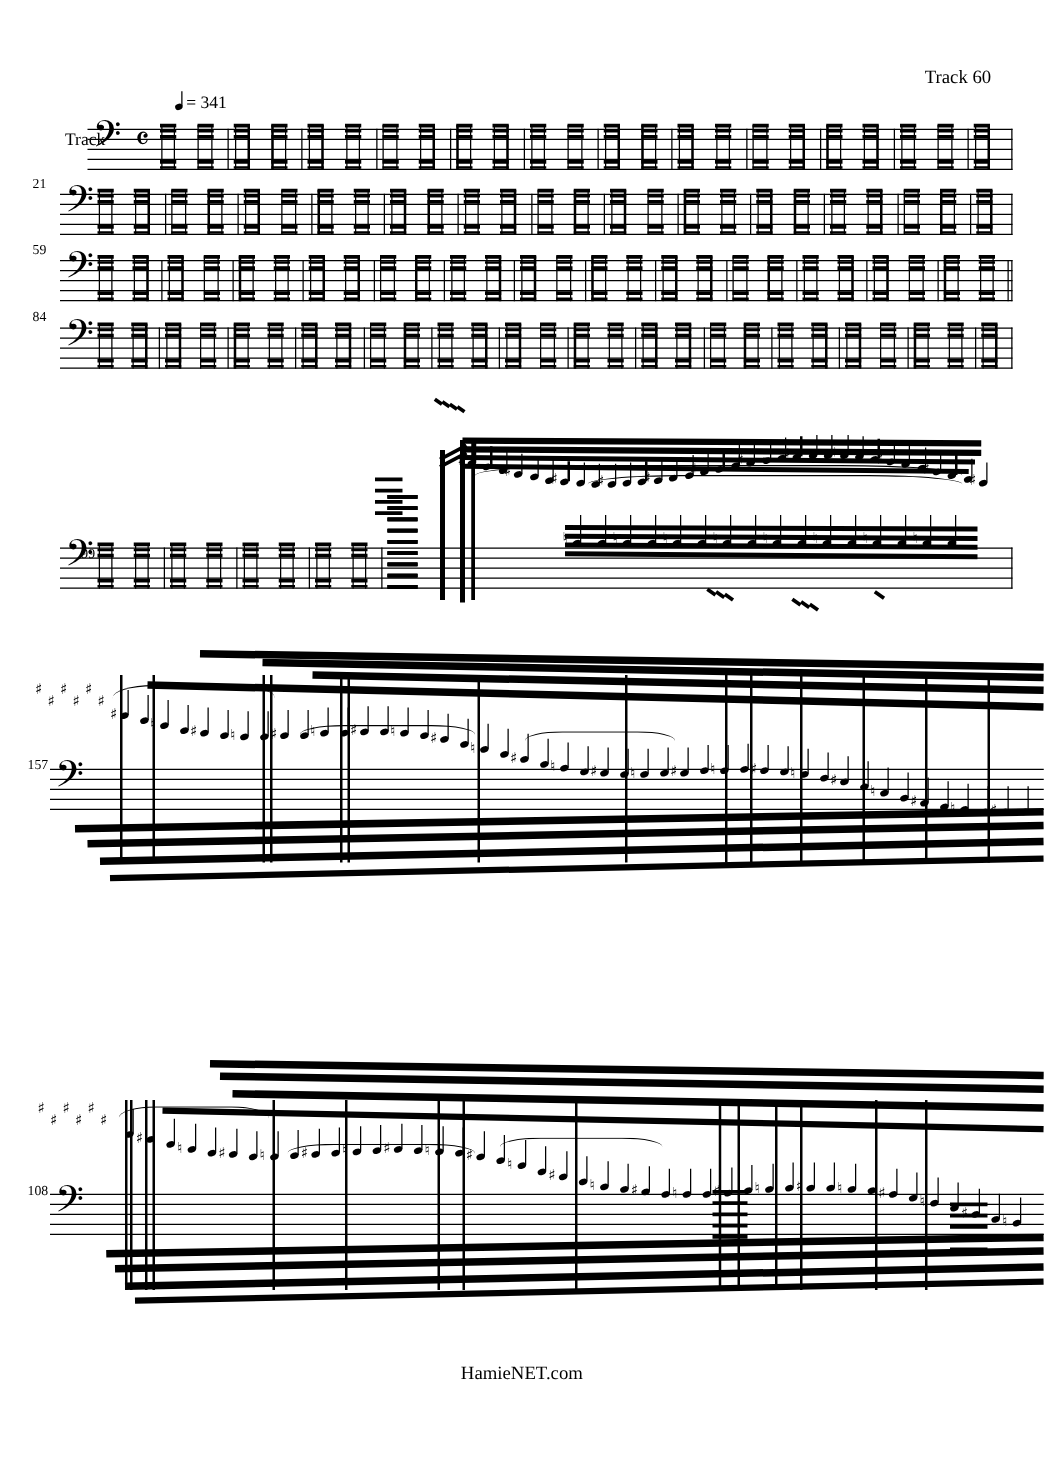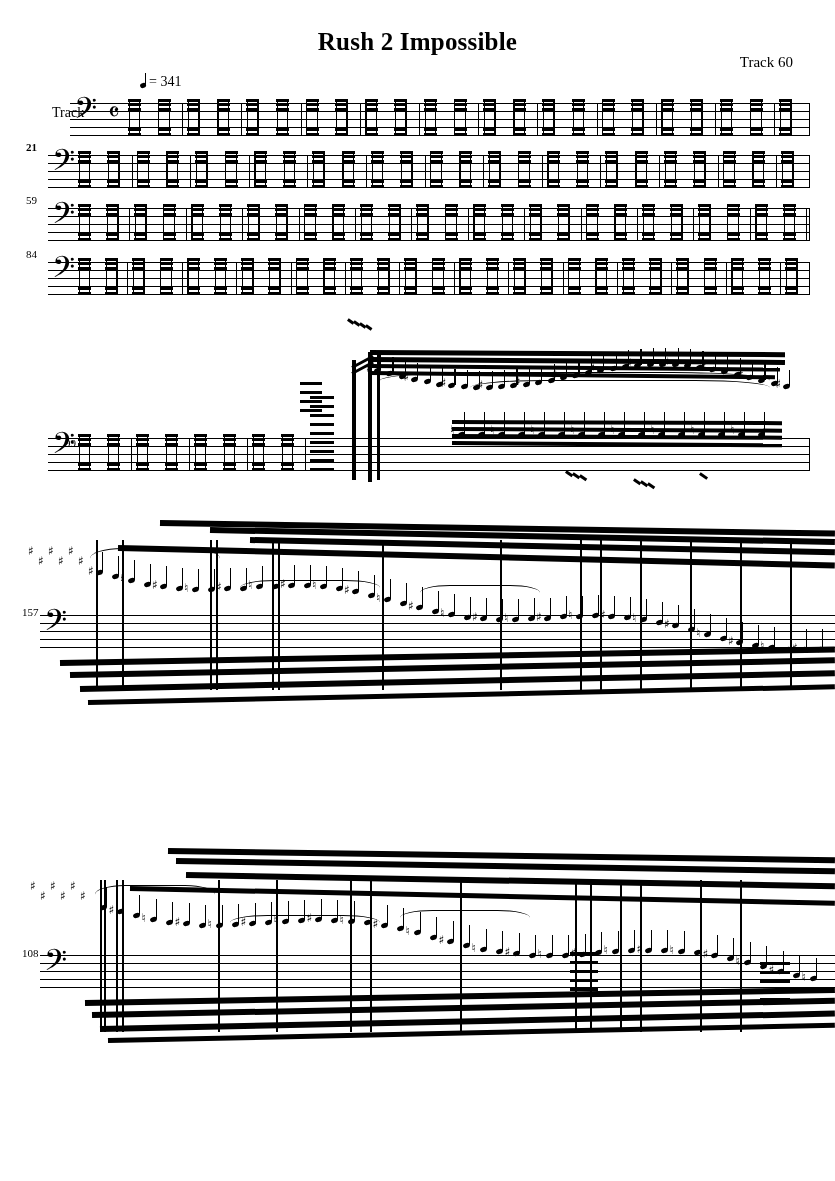--- a/index.html
+++ b/index.html
@@ -215,30 +215,29 @@
     text-align: center;
     font-size: 15px;
     font-family: "Liberation Serif", serif;
   }
 </style>
 </head>
 <body>
 
 <div class="sheet">
 
-  <div class="title">Rush 2 Impossible</div>
   <div class="track-label">Track 60</div>
 
   <div class="tempo">
     <span class="notehead"></span><span>= 341</span>
   </div>
 
   <div class="instrument">Track</div>
 
-  <div class="measure-num" style="left:26px; top:141px;font-weight:bold;">21</div>
+  <div class="measure-num" style="left:26px; top:141px;">21</div>
   <div class="measure-num" style="left:26px; top:194px;">59</div>
   <div class="measure-num" style="left:26px; top:248px;">84</div>
   <div class="measure-num" style="left:26px; top:437px;margin-left:39px;">99</div>
   <div class="measure-num" style="left:22px; top:606px;">157</div>
   <div class="measure-num" style="left:22px; top:947px;">108</div>
 
   <div class="system" id="sys1" style="left:70px; top:103px; width:740px;">
     <div class="staff-lines">
       <span></span>
         <span></span>
@@ -1826,13 +1825,14 @@
       <div class="ink" style="left:570px;top:979px;width:28px;height:3px;"></div>
       <div class="ink" style="left:760px;top:989px;width:30px;height:3px;"></div>
       <div class="ink" style="left:570px;top:988px;width:28px;height:3px;"></div>
       <div class="ink" style="left:760px;top:998px;width:30px;height:3px;"></div>
       <div class="ink" style="left:300px;top:382px;width:22px;height:3px;"></div>
       <div class="ink" style="left:300px;top:391px;width:22px;height:3px;"></div>
       <div class="ink" style="left:300px;top:400px;width:22px;height:3px;"></div>
       <div class="ink" style="left:300px;top:409px;width:22px;height:3px;"></div>
     </div>
 
+  <div class="footer-site">HamieNET.com</div>
 </div>
 
 </body></html>

